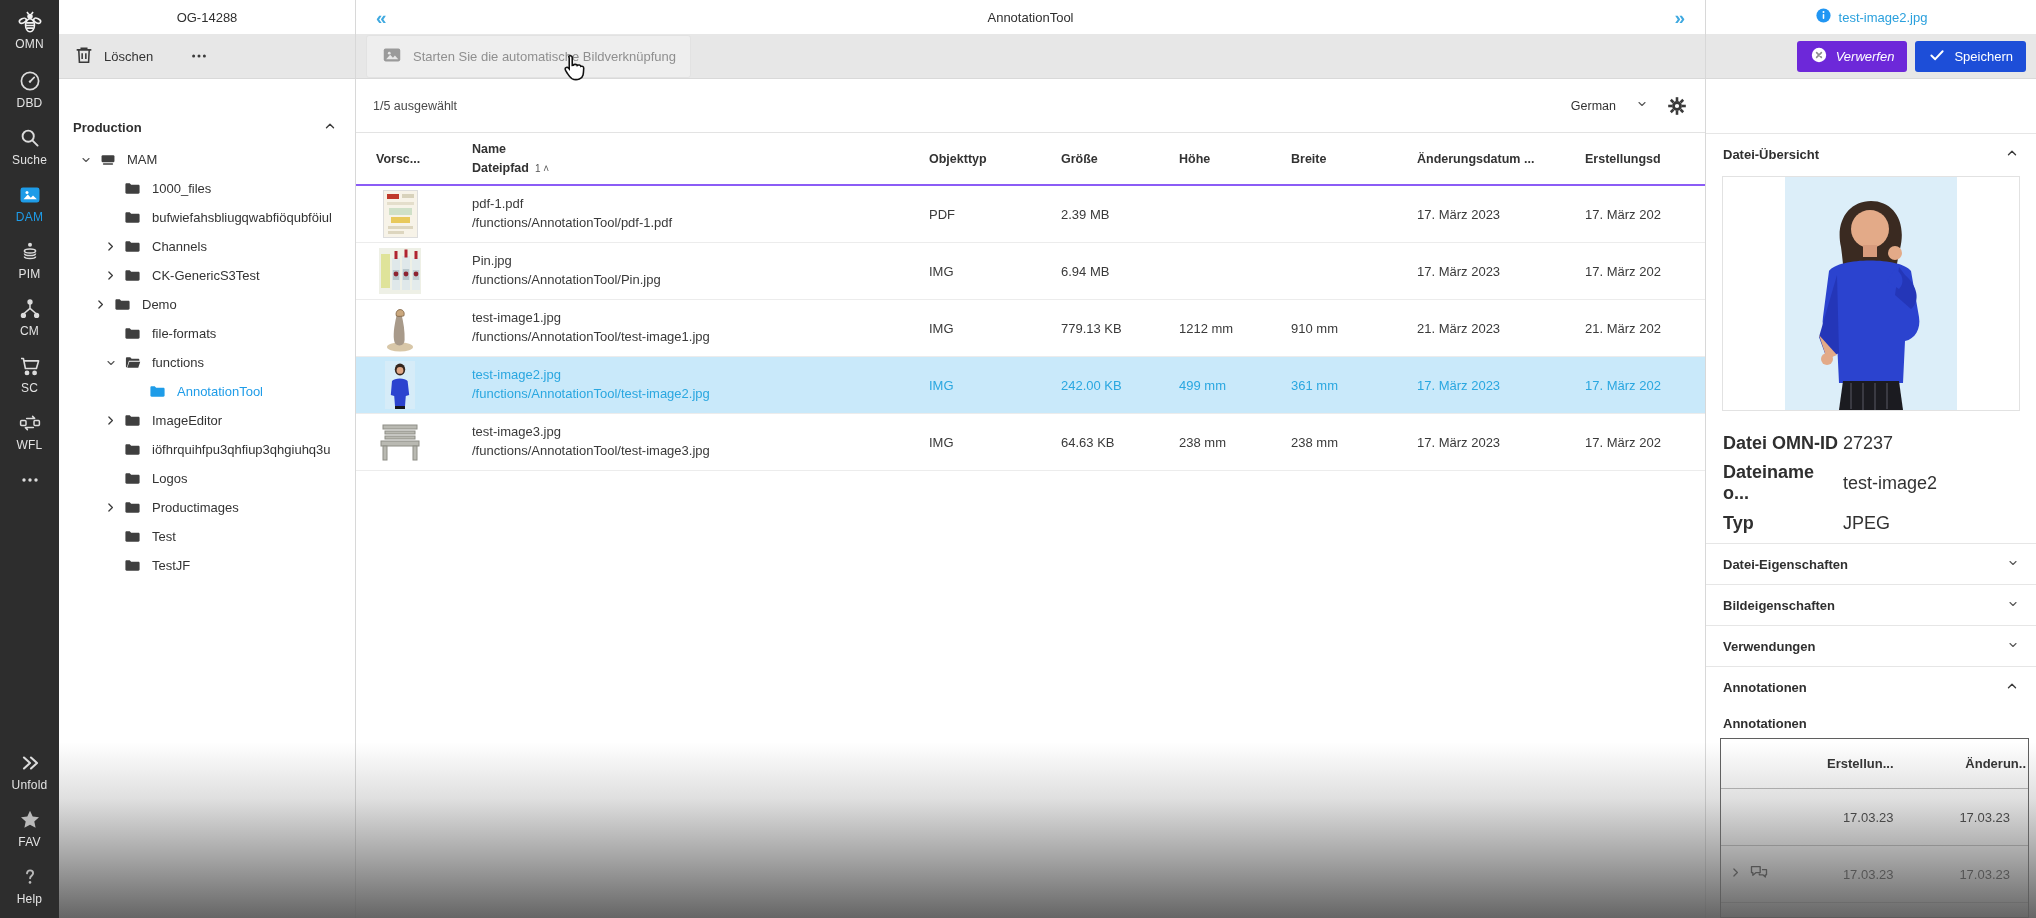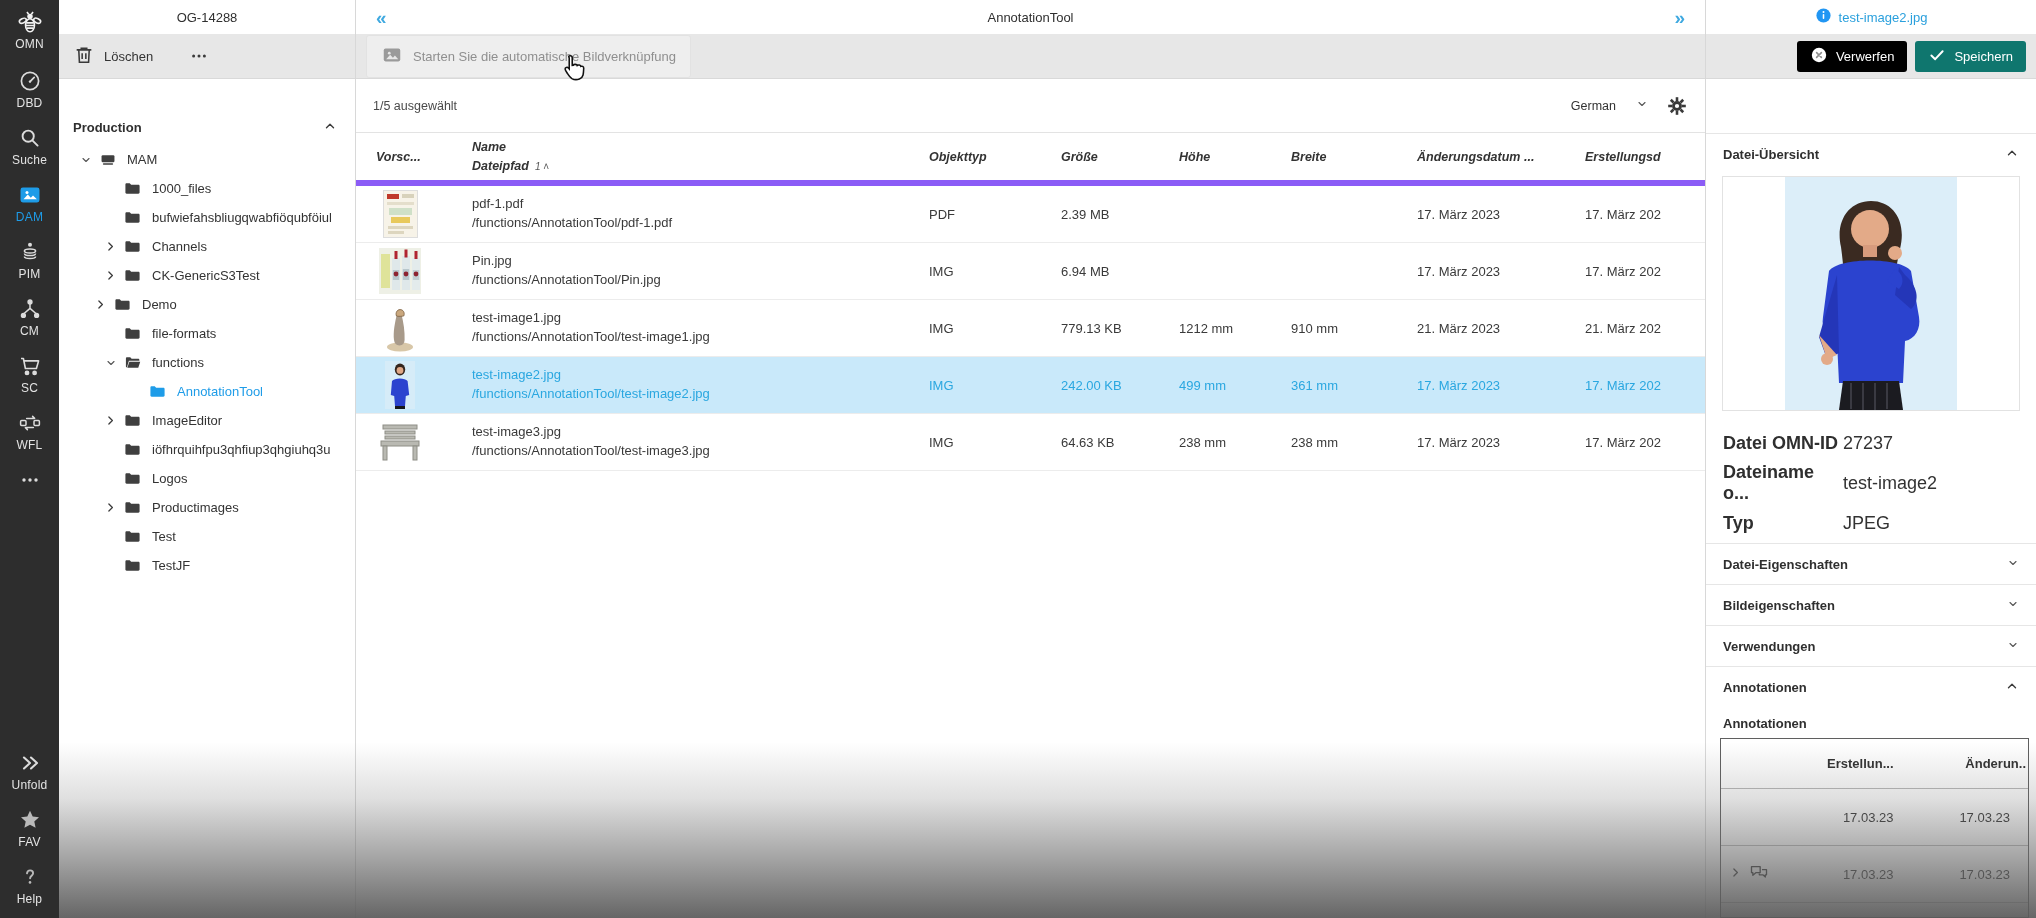--- a/index.html
+++ b/index.html
@@ -38,37 +38,37 @@
   .main-title .ttl { position: absolute; left: 0; right: 0; text-align: center; font-size: 13px; color: #2f2f2f; }
   .nav-chev { color: #3fa9e0; font-size: 19px; line-height: 1; cursor: pointer; z-index: 2; font-weight: bold; }
   .main-toolbar { padding: 0 10px; }
   .start-btn { display: flex; align-items: center; gap: 10px; background: #eeeeee; border: 1px solid #e2e2e2; border-radius: 3px; padding: 8px 14px; font-size: 13px; color: #8f8f8f; cursor: pointer; font-family: inherit; }
   .status-row { height: 54px; flex: 0 0 54px; display: flex; align-items: center; justify-content: space-between; padding: 0 17px; border-bottom: 1px solid #e3e3e3; font-size: 12.5px; color: #4a4a4a; background: #fff; }
   .lang-box { display: flex; align-items: center; gap: 6px; color: #333; }
   .lang-box .gear-btn { margin-left: 12px; display: flex; align-items: center; cursor: pointer; }
   .lang-sel { display: flex; align-items: center; gap: 20px; cursor: pointer; }
 
   .ft-grid { display: grid; grid-template-columns: 96px minmax(0,1fr) 132px 118px 112px 126px 168px 120px; padding-left: 20px; align-items: center; }
-  .ft-head { height: 53px; font-size: 12.5px; font-weight: bold; color: #333; border-bottom: 6px solid #8b5cf6; font-style: italic; }
+  .ft-head { height: 53px; font-size: 12.5px; font-weight: bold; color: #333; border-bottom: 2px solid #8b5cf6; }
   .ft-head .two-line { line-height: 1.45; }
   .sort-badge { font-weight: normal; font-size: 10px; color: #555; margin-left: 6px; }
   .ft-row { height: 57px; font-size: 13px; color: #3a3a3a; border-bottom: 1px solid #ececec; cursor: pointer; background: #fff; }
   .ft-row.selected { background: #c9e9fa; color: #2aa7e0; }
   .name-cell { line-height: 1.45; overflow: hidden; white-space: nowrap; }
   .thumb { width: 48px; height: 50px; display: flex; align-items: center; justify-content: center; }
   .ft-rest { flex: 1; background: #fff; }
 
   
   .right-panel { width: 330px; flex: 0 0 330px; display: flex; flex-direction: column; background: #fff; overflow: hidden; }
   .rp-title { gap: 7px; color: #2aa0dd; }
   .rp-title .fn { font-size: 13px; }
   .rp-toolbar { justify-content: flex-end; gap: 8px; padding: 0 10px; }
   .btn { display: flex; align-items: center; gap: 8px; border: none; border-radius: 3px; height: 31px; padding: 0 13px; font-size: 13px; color: #fff; cursor: pointer; font-family: inherit; }
-  .btn.discard { background: #000000; }
-  .btn.save { background: #0f766e; }
+  .btn.discard { background: #6d28d9; font-style: italic; }
+  .btn.save { background: #1d4ed8; }
   .rp-gap { height: 54px; flex: 0 0 54px; }
   .rp-sec-head { display: flex; align-items: center; justify-content: space-between; padding: 0 17px; height: 41px; flex: 0 0 41px; font-size: 13px; font-weight: bold; color: #2f2f2f; border-top: 1px solid #e6e6e6; cursor: pointer; background: #fff; }
   .preview-wrap { margin: 2px 16px 12px; height: 235px; flex: 0 0 235px; border: 1px solid #e2e2e2; background: #fff; display: flex; align-items: center; justify-content: center; }
   .rp-field { display: flex; align-items: center; padding: 0 17px; height: 40px; flex: 0 0 40px; font-size: 18px; }
   .rp-field .lb { width: 120px; flex: 0 0 120px; font-weight: bold; color: #2f2f2f; }
   .rp-field .vl { color: #333; }
   .annot-label { padding: 9px 17px 7px; font-weight: bold; font-size: 13px; color: #2f2f2f; }
   .annot-table { margin: 0 7px 0 14px; border: 1px solid #5f5f5f; flex: 1; background: #fff; }
   .at-grid { display: grid; grid-template-columns: 86px 1fr 1fr; align-items: center; }
   .at-head { height: 50px; font-size: 13px; font-weight: bold; color: #2f2f2f; border-bottom: 1px solid #b9b9b9; }

